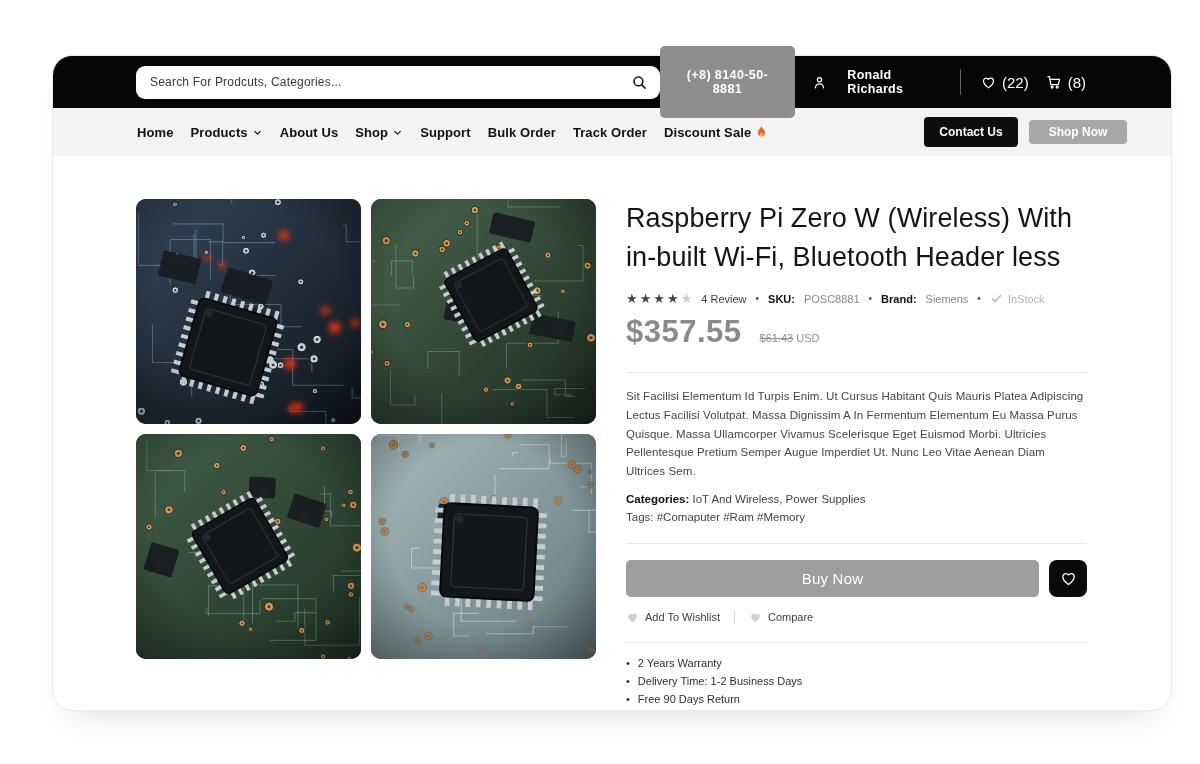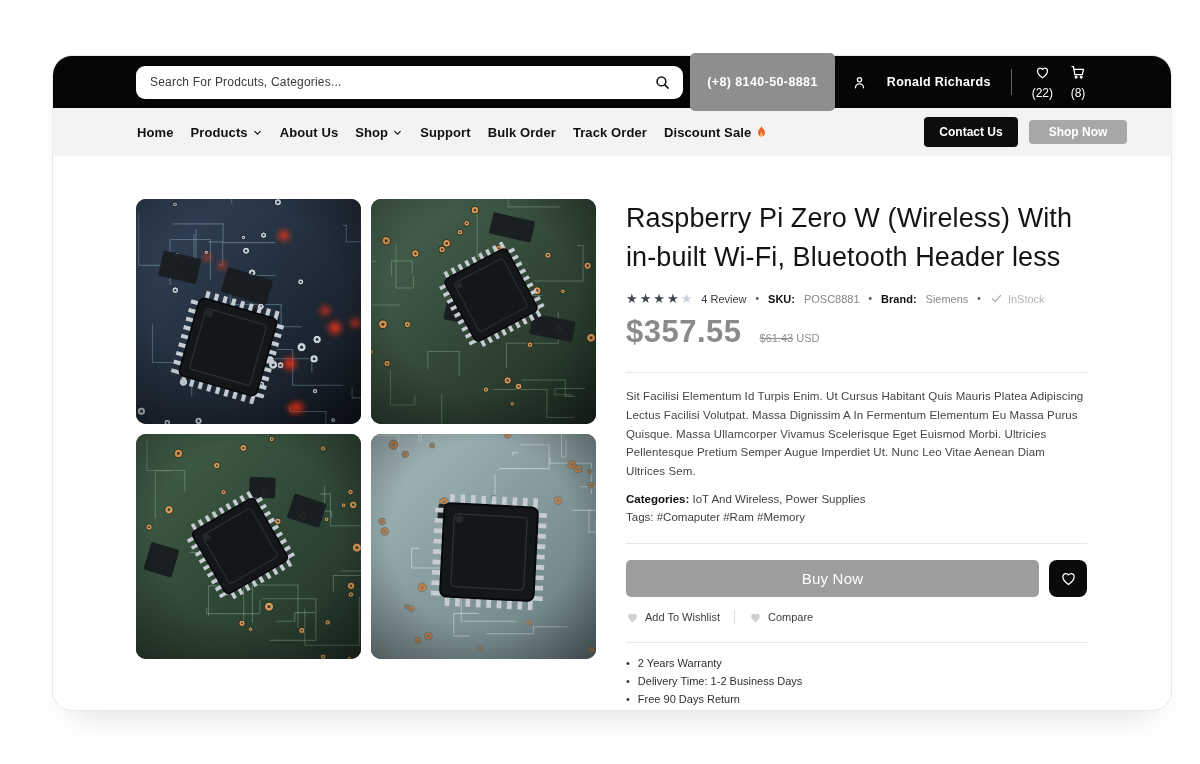--- a/index.html
+++ b/index.html
@@ -18,22 +18,22 @@
     font-family:"Liberation Sans", sans-serif; letter-spacing:.2px; }
   .search-box input::placeholder { color:#3a3a3a; opacity:1; }
   .icon { display:inline-flex; align-items:center; justify-content:center; flex:none; }
   .top-right { margin-left:auto; display:flex; align-items:center; gap:17px; }
   .phone-btn { background:#8e8e8e; color:#fff; font-size:12.5px; font-weight:700;
     letter-spacing:.4px; border:none; border-radius:5px; padding:22px 17px; cursor:pointer;
     font-family:"Liberation Sans", sans-serif; }
   .user { display:flex; align-items:center; gap:20px; color:#fff; font-size:12.5px;
     font-weight:600; letter-spacing:.3px; cursor:pointer; }
   .vdiv { width:1px; height:26px; background:rgba(255,255,255,.38); margin:0 3px; }
-  .count-item { display:flex; align-items:center; gap:6px; color:#fff; font-size:12px;
-    cursor:pointer;flex-direction:column; }
+  .count-item { display:flex; align-items:center; gap:6px; color:#fff; font-size:15px;
+    cursor:pointer; }
 
   
   .navbar { height:48px; background:#f3f3f3; display:flex; align-items:center;
     padding:0 44px 0 84px; }
   .nav-items { display:flex; align-items:center; gap:17px; }
   .nav-item { display:flex; align-items:center; gap:4px; font-size:13px; font-weight:700;
     color:#101010; letter-spacing:.1px; cursor:pointer; white-space:nowrap; }
   .nav-buttons { margin-left:auto; display:flex; align-items:center; gap:11px; }
   .btn-contact { width:94px; height:30px; background:#0d0d0d; color:#fff; border:none;
     border-radius:4px; font-size:12px; font-weight:700; cursor:pointer;

